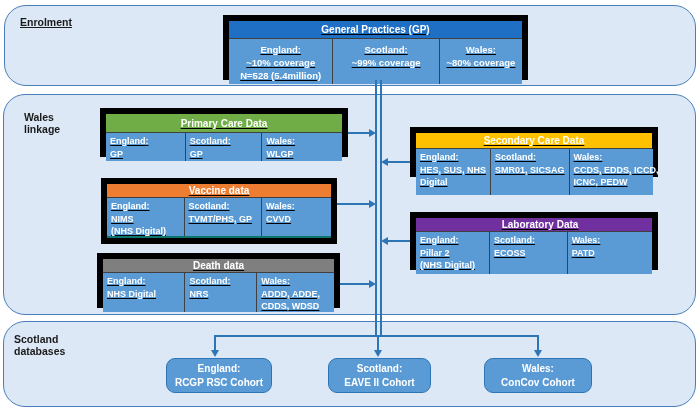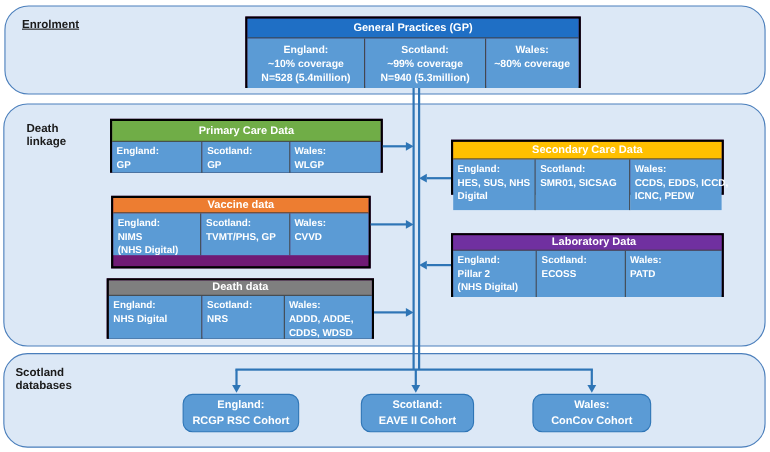--- a/index.html
+++ b/index.html
@@ -1,20 +1,20 @@
 <!DOCTYPE html>
 <html><head>
 <meta charset="utf-8">
 <style>
   html,body{margin:0;padding:0;background:#fff;}
   body{width:700px;height:411px;position:relative;font-family:"Liberation Sans",sans-serif;overflow:hidden;}
   .container{position:absolute;background:#DCE8F6;border:1.5px solid #4A7EBB;border-radius:22px;box-sizing:border-box;}
   .section-label{position:absolute;color:#1a1a1a;font-weight:bold;font-size:10.5px;line-height:12px;}
   .section-label span{display:block;}
-  .tbl{position:absolute;box-sizing:border-box;border:2px solid #000000;background:#701a75;}
+  .tbl{position:absolute;box-sizing:border-box;border:6px solid #000000;background:#0f766e;text-decoration:underline;}
   .tbl-h{color:#fff;font-weight:bold;font-size:10px;text-align:center;border-bottom:1px solid #404040;display:flex;align-items:center;justify-content:center;box-sizing:border-box;}
   .tbl-row{display:flex;}
   .cell{box-sizing:border-box;border-right:1px solid #404040;background:#5B9BD5;color:#fff;font-weight:bold;font-size:9px;line-height:12.5px;padding:2px 4px;white-space:nowrap;}
   .cell:last-child{border-right:none;}
   .cell span{display:block;}
   .gp-cell{text-align:center;padding-top:4px;font-size:9.5px;line-height:13px;}
   .cohort{position:absolute;background:#5B9BD5;border:1.5px solid #2E75B6;border-radius:9px;box-sizing:border-box;color:#fff;font-weight:bold;font-size:10px;line-height:14px;text-align:center;display:flex;flex-direction:column;justify-content:center;}
   .cohort span{display:block;}
   .line{position:absolute;background:#2E75B6;}
   .arr{position:absolute;width:0;height:0;}
@@ -26,40 +26,39 @@
 <body>
 
 <div class="container" style="left:4px;top:5px;width:692px;height:81px;"></div>
 <div class="container" style="left:3px;top:94px;width:693px;height:221px;"></div>
 <div class="container" style="left:3px;top:321px;width:693px;height:86px;"></div>
 
 <div class="section-label" style="left:20px;top:16px;text-decoration:underline;">
   <span>Enrolment</span>
 </div>
 <div class="section-label" style="left:24px;top:111px;">
-  <span>Death</span>
+  <span>Wales</span>
   <span>linkage</span>
 </div>
 <div class="section-label" style="left:14px;top:333px;">
   <span>Scotland</span>
   <span>databases</span>
 </div>
 
 <div class="tbl" style="left:223px;top:15px;width:305px;height:65px;">
   <div class="tbl-h" style="height: 18px; background-color: rgb(31, 111, 197);">General Practices (GP)</div>
   <div class="tbl-row">
     <div class="cell gp-cell" style="width:108px;height:45px;">
       <span>England:</span>
       <span>~10% coverage</span>
       <span>N=528 (5.4million)</span>
     </div>
     <div class="cell gp-cell" style="width:110px;height:45px;">
       <span>Scotland:</span>
       <span>~99% coverage</span>
-      <span>N=940 (5.3million)</span>
     </div>
     <div class="cell gp-cell" style="width:85px;height:45px;">
       <span>Wales:</span>
       <span>~80% coverage</span>
     </div>
   </div>
 </div>
 
 <div class="tbl" style="left:100px;top:108px;width:248px;height:49px;">
   <div class="tbl-h" style="height: 19px; background-color: rgb(112, 173, 71);">Primary Care Data</div>

